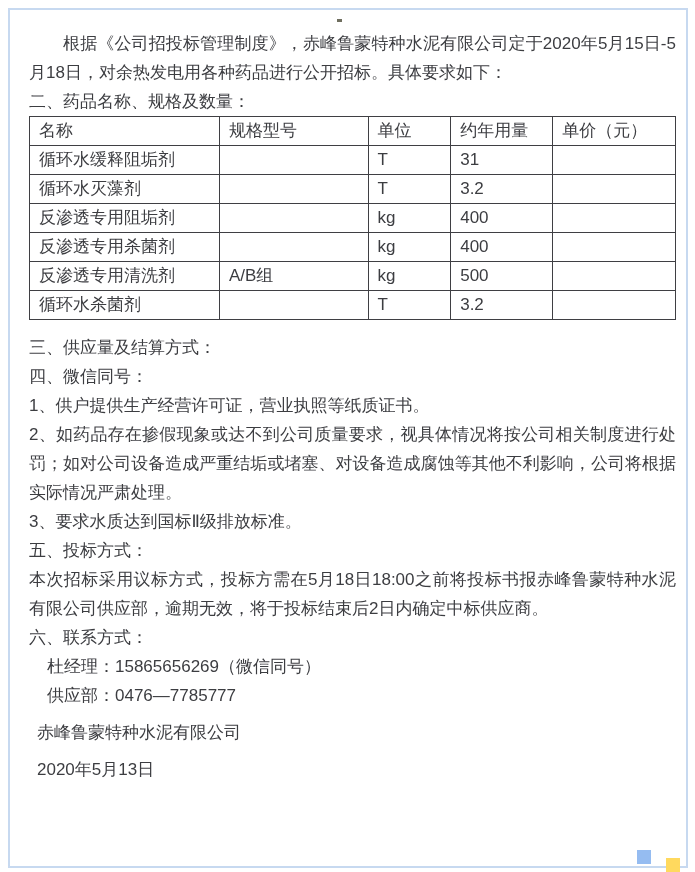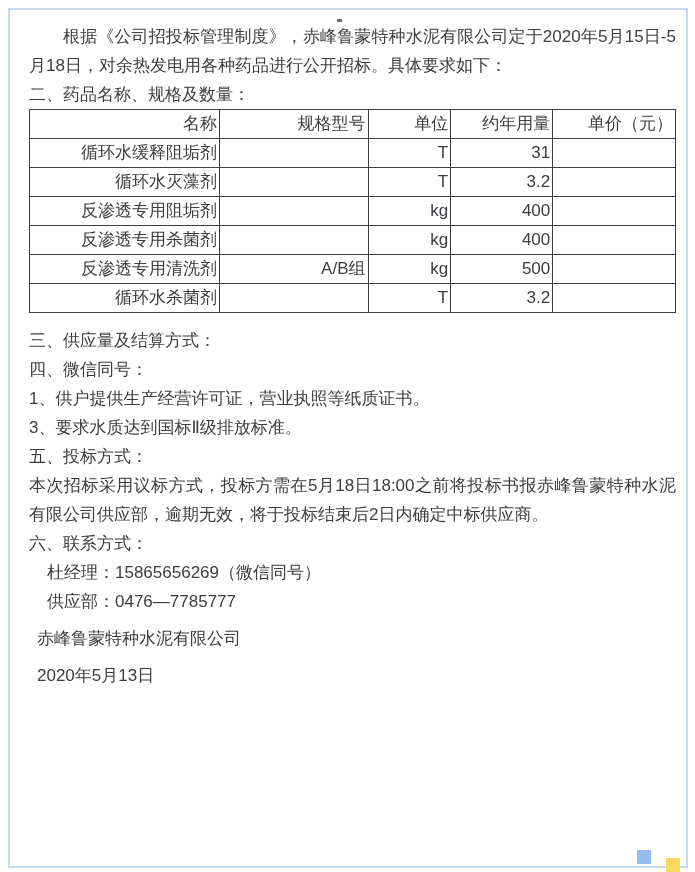--- a/index.html
+++ b/index.html
@@ -12,21 +12,21 @@
     overflow:hidden;
   }
   .frame {
     position:absolute;
     left:8px; top:8px; right:7px; bottom:4px;
     border:2px solid #c7d9f0;
     pointer-events:none;
   }
   .content {
     position:absolute;
-    left:29px; top:22px;
+    left:29px; top:29px;
     width:647px;
   }
   .content p {
     margin:0;
     font-size:17px;
     line-height:29px;
     text-align:justify;
   }
   .p-indent { text-indent:2em; }
   table.products {
@@ -34,21 +34,21 @@
     width:100%;
     table-layout:fixed;
     margin:0;
   }
   table.products th, table.products td {
     border:1px solid #3f3f43;
     height:28px;
     padding:0 2px 0 9px;
     font-size:17px;
     font-weight:normal;
-    text-align:right;
+    text-align:left;
     vertical-align:middle;
     line-height:28px;
     overflow:hidden;
     white-space:nowrap;
   }
   .sections { margin-top:13px; }
   .contact-line { padding-left:18px; }
   .signature { text-align:right; }
   .signature p {
     margin:8px;
@@ -146,20 +146,21 @@
         <td>3.2</td>
         <td></td>
       </tr>
     </tbody>
   </table>
 
   <div class="sections">
     <p>三、供应量及结算方式：</p>
     <p>四、微信同号：</p>
     <p>1、供户提供生产经营许可证，营业执照等纸质证书。</p>
+    <p>2、如药品存在掺假现象或达不到公司质量要求，视具体情况将按公司相关制度进行处罚；如对公司设备造成严重结垢或堵塞、对设备造成腐蚀等其他不利影响，公司将根据实际情况严肃处理。</p>
     <p>3、要求水质达到国标Ⅱ级排放标准。</p>
     <p>五、投标方式：</p>
     <p>本次招标采用议标方式，投标方需在5月18日18:00之前将投标书报赤峰鲁蒙特种水泥有限公司供应部，逾期无效，将于投标结束后2日内确定中标供应商。</p>
     <p>六、联系方式：</p>
     <p class="contact-line">杜经理：15865656269（微信同号）</p>
     <p class="contact-line">供应部：0476—7785777</p>
   </div>
 
   <div class="signature">
     <p>赤峰鲁蒙特种水泥有限公司</p>

